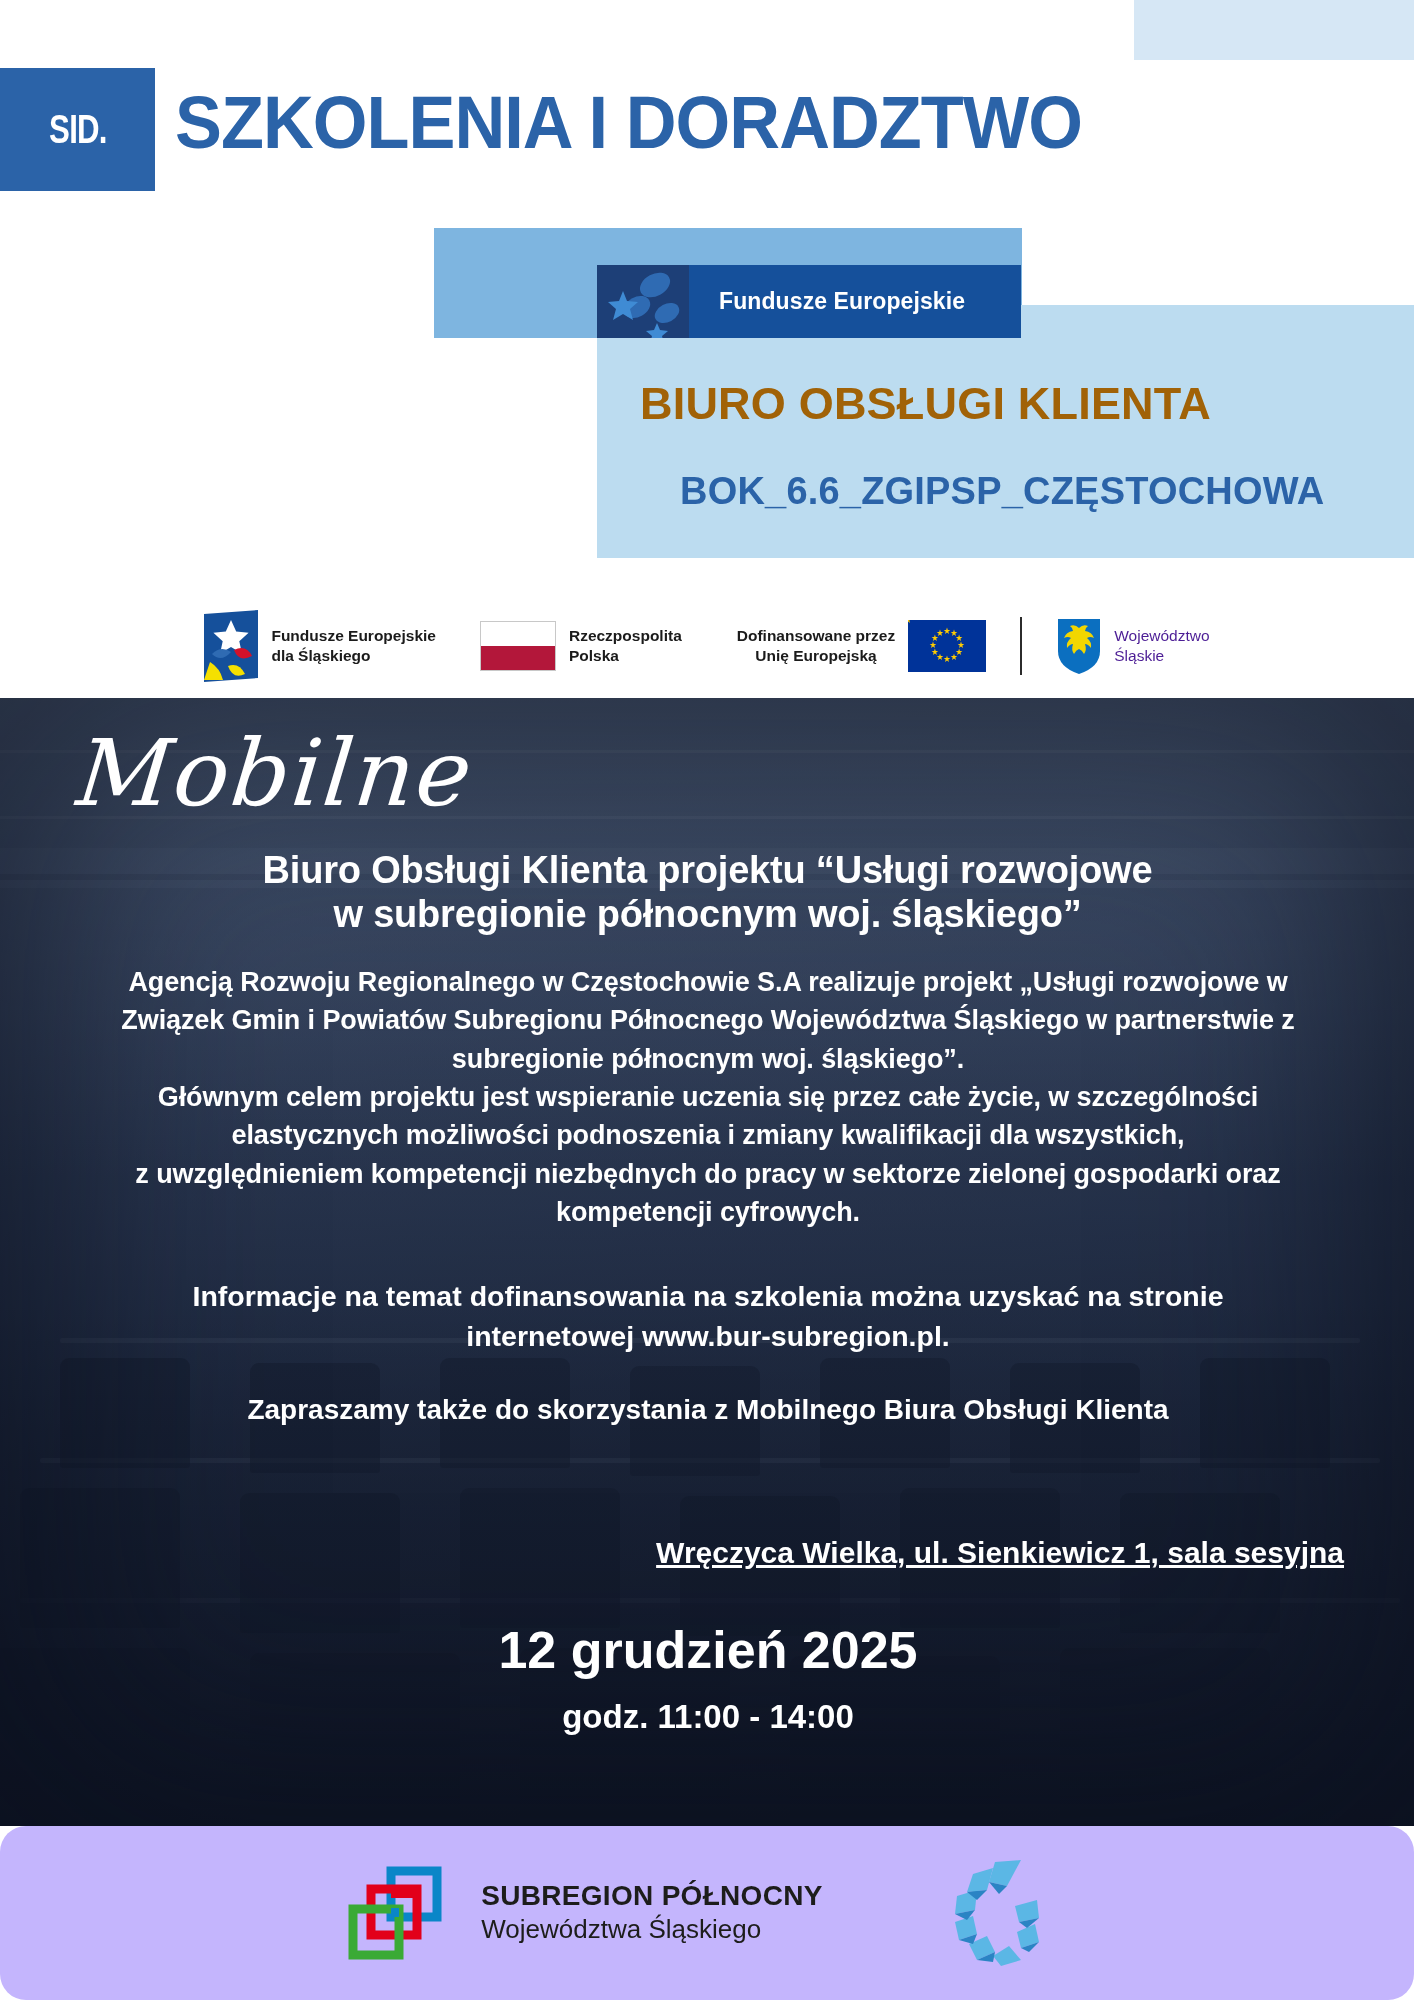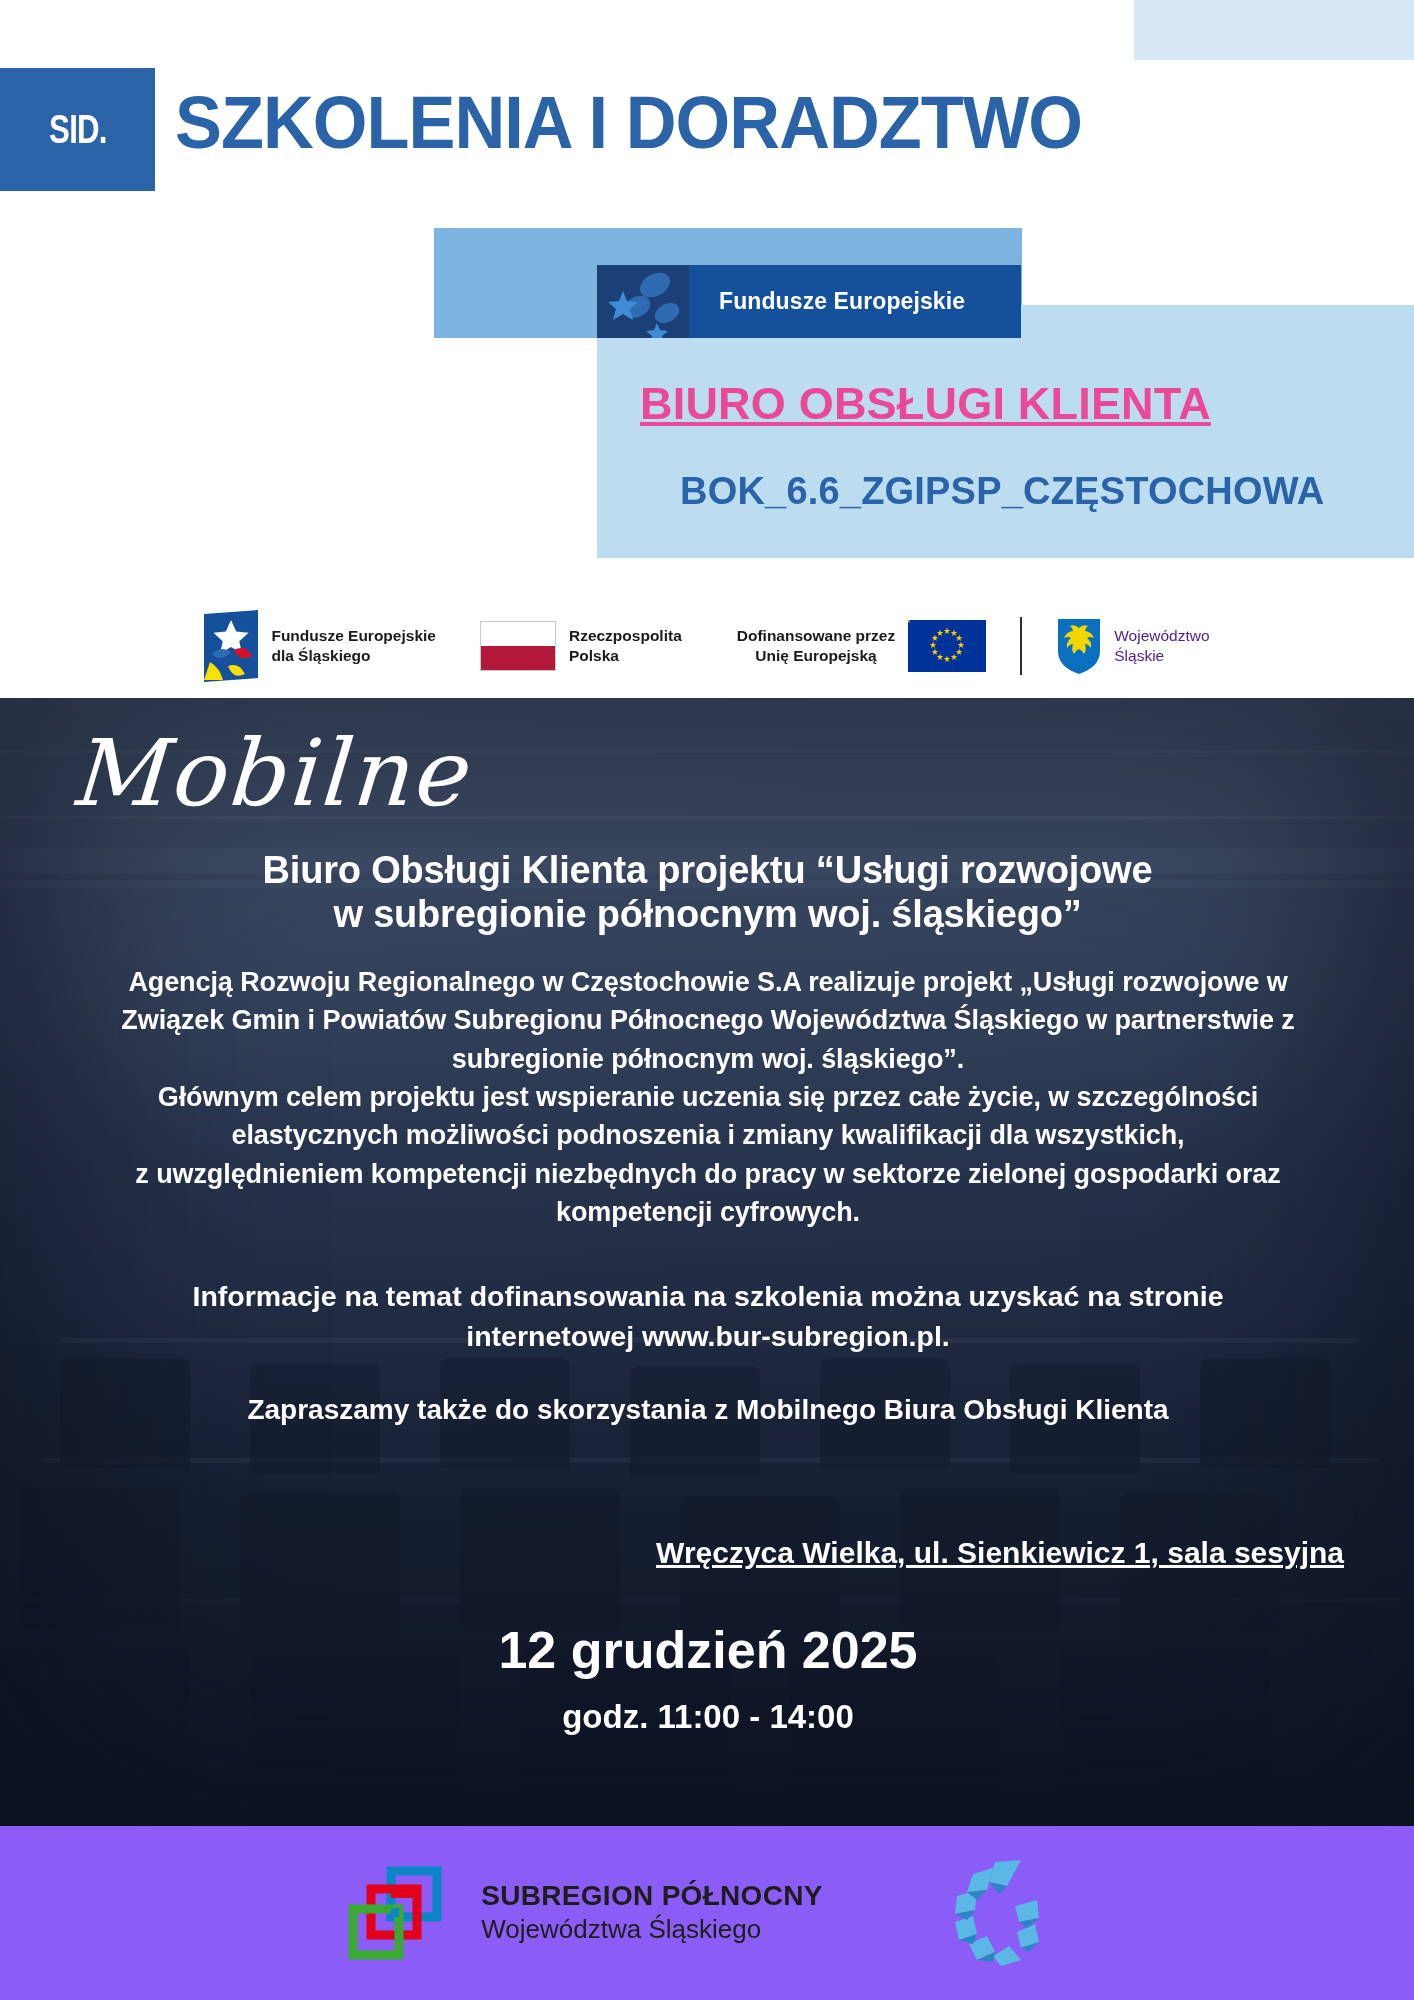--- a/index.html
+++ b/index.html
@@ -26,21 +26,21 @@
   
   .band-mid{position:absolute;left:434px;top:228px;width:588px;height:110px;background:#7eb5e0;}
   .band-low{position:absolute;left:597px;top:305px;width:817px;height:253px;background:#bcdcf0;}
 
   
   .fe-strip{position:absolute;left:597px;top:265px;width:424px;height:73px;background:#15509b;display:flex;align-items:center;}
   .fe-mark{width:92px;height:73px;position:relative;background:#1d3f77;overflow:hidden;flex:0 0 92px;}
   .fe-strip .fe-label{color:#fff;font-size:23px;font-weight:bold;margin-left:30px;letter-spacing:.1px;}
 
   .bok-title{position:absolute;left:640px;top:378px;width:760px;
-    font-size:45px;font-weight:bold;color:#ec4899;letter-spacing:.2px;white-space:nowrap;text-decoration:underline;}
+    font-size:45px;font-weight:bold;color:#a16207;letter-spacing:.2px;white-space:nowrap;}
   .bok-code{position:absolute;left:680px;top:470px;width:740px;
     font-size:38px;font-weight:bold;color:#2b63a8;letter-spacing:.2px;white-space:nowrap;}
 
   
   .logorow{position:absolute;left:0;top:600px;width:1414px;height:92px;display:flex;align-items:center;justify-content:center;gap:0;}
   .lr-item{display:flex;align-items:center;height:72px;}
   .lr-text{font-size:15.5px;font-weight:bold;color:#1b1b1b;line-height:1.28;margin-left:13px;white-space:nowrap;}
   .lr-text.r{text-align:center;margin-left:11px;margin-right:13px;}
   .fe-flag{width:54px;height:72px;position:relative;overflow:hidden;}
   .pl-flag{width:76px;height:50px;border:1px solid #c8c8c8;box-sizing:border-box;overflow:hidden;}
@@ -93,22 +93,22 @@
     font-size:42px;font-weight:bold;letter-spacing:-.3px;}
   .address{position:absolute;left:72px;top:838px;width:1272px;text-align:right;
     font-size:30px;font-weight:bold;text-decoration:underline;}
 
   .date{position:absolute;left:72px;top:922px;width:1272px;text-align:center;
     font-size:52px;font-weight:bold;letter-spacing:0px;}
   .time{position:absolute;left:72px;top:1000px;width:1272px;text-align:center;
     font-size:33px;font-weight:bold;}
 
   
-  .footer{position:absolute;left:0;top:1826px;width:1414px;height:174px;background:#8b5cf6;
-    display:flex;align-items:center;justify-content:center;gap:120px;}
+  .footer{position:absolute;left:0;top:1826px;width:1414px;height:174px;background:#c4b5fd;
+    display:flex;align-items:center;justify-content:center;gap:120px;border-radius:26px;}
   .f-item{display:flex;align-items:center;}
   .sp-logo{width:116px;height:96px;position:relative;margin-right:18px;}
   .sp-txt1{font-size:28px;font-weight:bold;color:#1d1d1b;letter-spacing:.3px;line-height:1.1;}
   .sp-txt2{font-size:26px;color:#1d1d1b;line-height:1.15;margin-top:3px;}
   .arr-logo{width:108px;height:106px;margin-right:16px;}
   .arr-txt{font-size:17px;color:#1d1d1b;line-height:1.45;letter-spacing:.2px;}
 </style>
 </head>
 <body>
 

